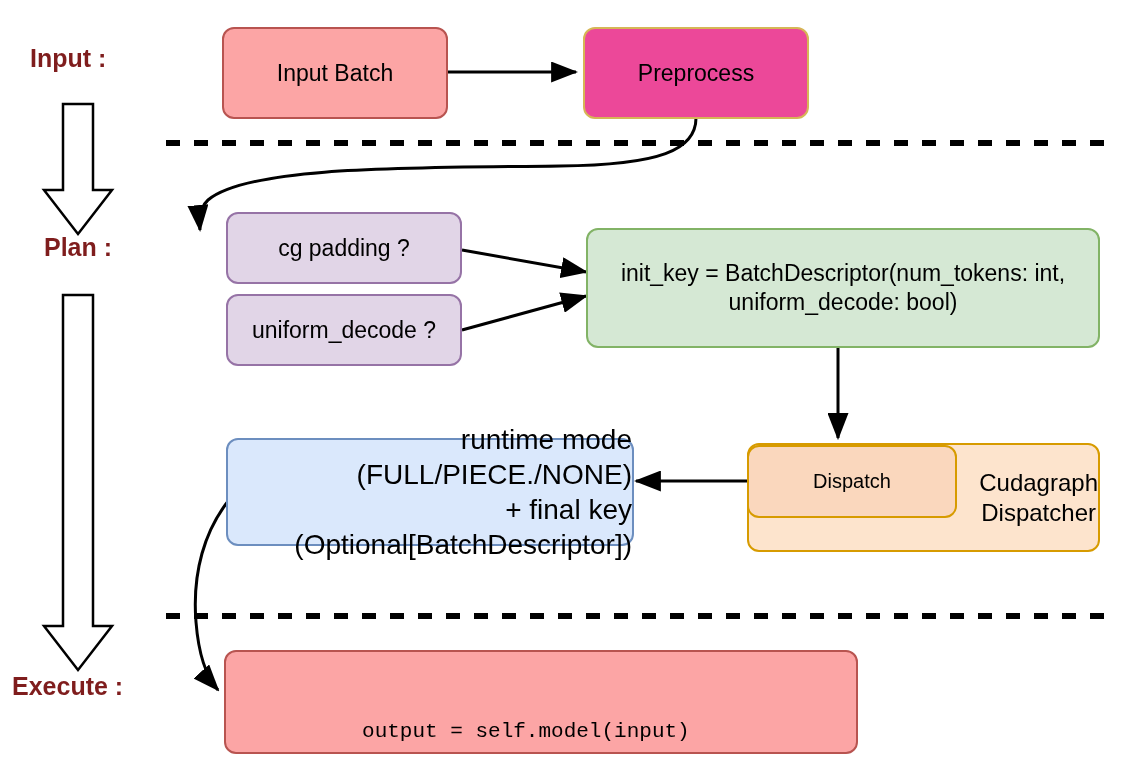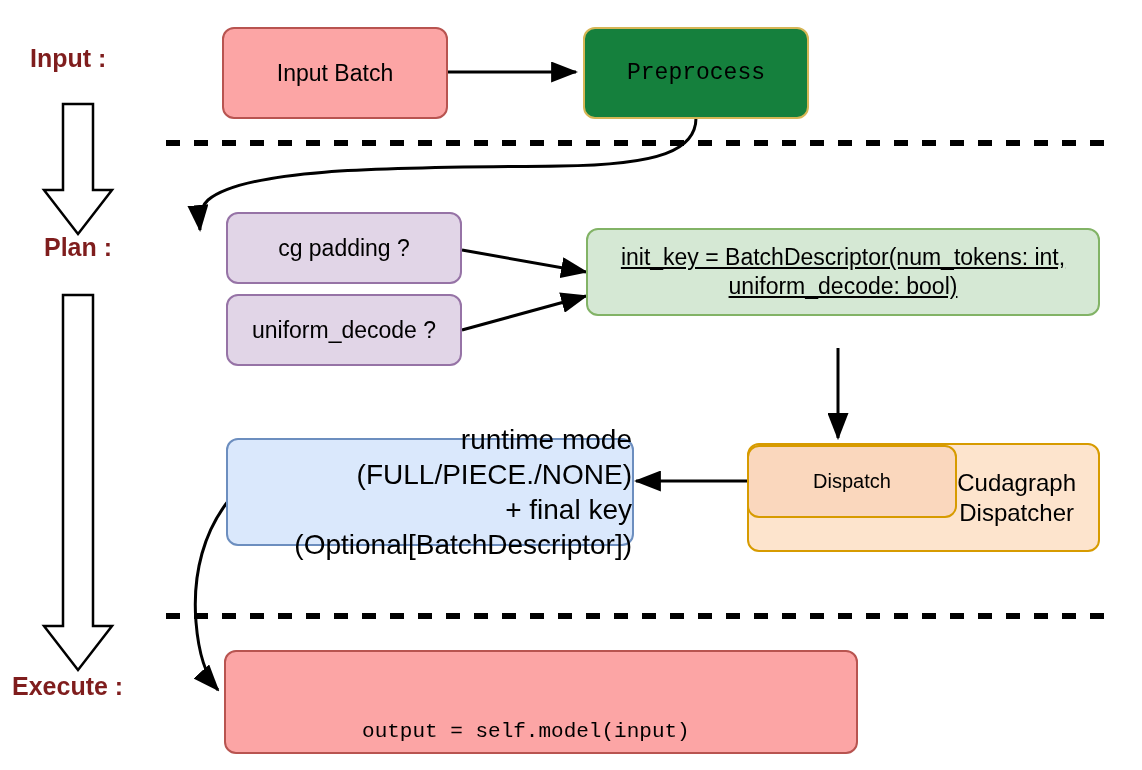--- a/index.html
+++ b/index.html
@@ -34,21 +34,21 @@
     display: flex;
     align-items: center;
     justify-content: center;
     text-align: center;
     color: #000000;
     line-height: 1.25;
   }
   .node .txt { display: block; width: 100%; }
 
   .node-pink   { background: #fca5a5; border-color: #b85450; }
-  .node-yellow { background: #15803d; border-color: #d6b656; font-family: Liberation Mono, monospace; }
+  .node-yellow { background: #ec4899; border-color: #d6b656; }
   .node-purple { background: #e1d5e7; border-color: #9673a6; }
   .node-green  { background: #d5e8d4; border-color: #82b366; }
   .node-blue   { background: #dae8fc; border-color: #6c8ebf; }
   .node-orange-outer { background: #fde4cd; border-color: #d79b00; }
   .node-orange-inner { background: #fad7bd; border-color: #d79b00; }
 
   .mono {
     font-family: "Liberation Mono", "DejaVu Sans Mono", monospace;
     font-size: 21px;
     text-align: left;
@@ -112,29 +112,29 @@
   </div>
 
   <div class="node node-purple" style="left:226px; top:212px; width:236px; height:72px; font-size:23px;">
     <span class="txt">cg padding ?</span>
   </div>
 
   <div class="node node-purple" style="left:226px; top:294px; width:236px; height:72px; font-size:23px;">
     <span class="txt">uniform_decode ?</span>
   </div>
 
-  <div class="node node-green" style="left:586px; top:228px; width:514px; height:88px; font-size:23px;text-decoration:underline;">
+  <div class="node node-green" style="left:586px; top:228px; width:514px; height:120px; font-size:23px;">
     <span class="txt">
       <span>init_key = BatchDescriptor(num_tokens: int,</span><br>
       <span>uniform_decode: bool)</span>
     </span>
   </div>
 
   <div class="node node-orange-outer" style="left:747px; top:443px; width:353px; height:109px; font-size:24px;
-              justify-content:flex-end; padding-right:22px;">
+              justify-content:flex-end; ">
     <span class="txt" style="width:auto; text-align:center;">
       <span>Cudagraph</span><br>
       <span>Dispatcher</span>
     </span>
   </div>
 
   <div class="node node-orange-inner" style="left:747px; top:445px; width:210px; height:73px; font-size:20px;">
     <span class="txt">Dispatch</span>
   </div>
 

